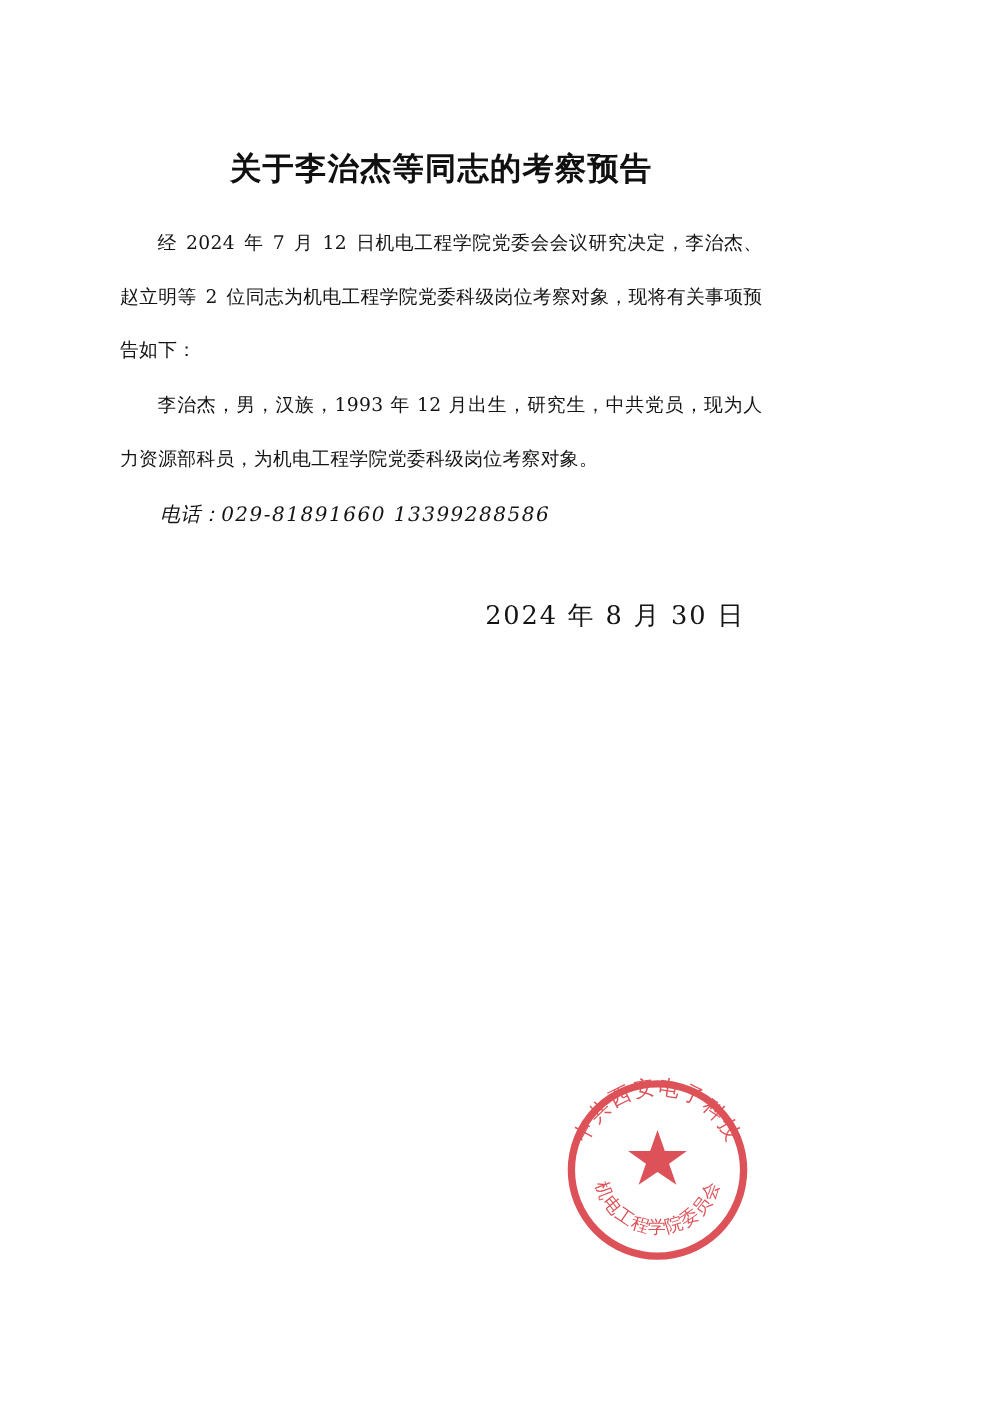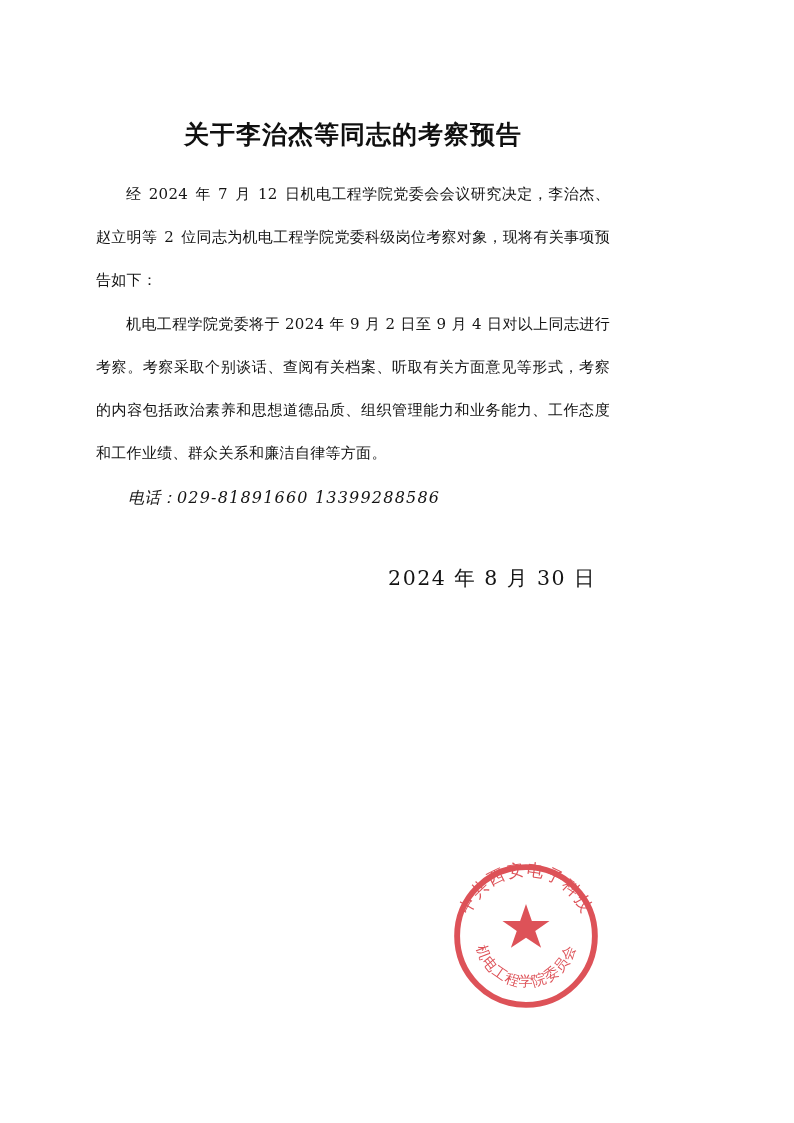--- a/index.html
+++ b/index.html
@@ -92,21 +92,21 @@
   }
 </style>
 </head>
 <body>
 
 <div class="page">
 
   <h1 class="doc-title">关于李治杰等同志的考察预告</h1>
 
   <p class="para spaced">经 2024 年 7 月 12 日机电工程学院党委会会议研究决定，李治杰、赵立明等 2 位同志为机电工程学院党委科级岗位考察对象，现将有关事项预告如下：</p>
-  <p class="para">机电工程学院党委将于 2024 年 9 月 2 日至 9 月 4 日对以上同志进行考察。考察采取个别谈话、查阅有关档案、听取有关方面意见等形式，考察的内容包括政治素养和思想道德品质、组织管理能力和业务能力、工作态度和工作业绩、群众关系和廉洁自律等方面。</p>
+  <p class="para">李治杰，男，汉族，1993 年 12 月出生，研究生，中共党员，现为人力资源部科员，为机电工程学院党委科级岗位考察对象。</p>
 
   <p class="contact-line">
     <span>电话：</span><span class="mono">029-81891660   13399288586</span>
   </p>
 
   <div class="signature">
     <div class="sig-date">2024 年 8 月 30 日</div>
   </div>
 
   <div class="seal">

